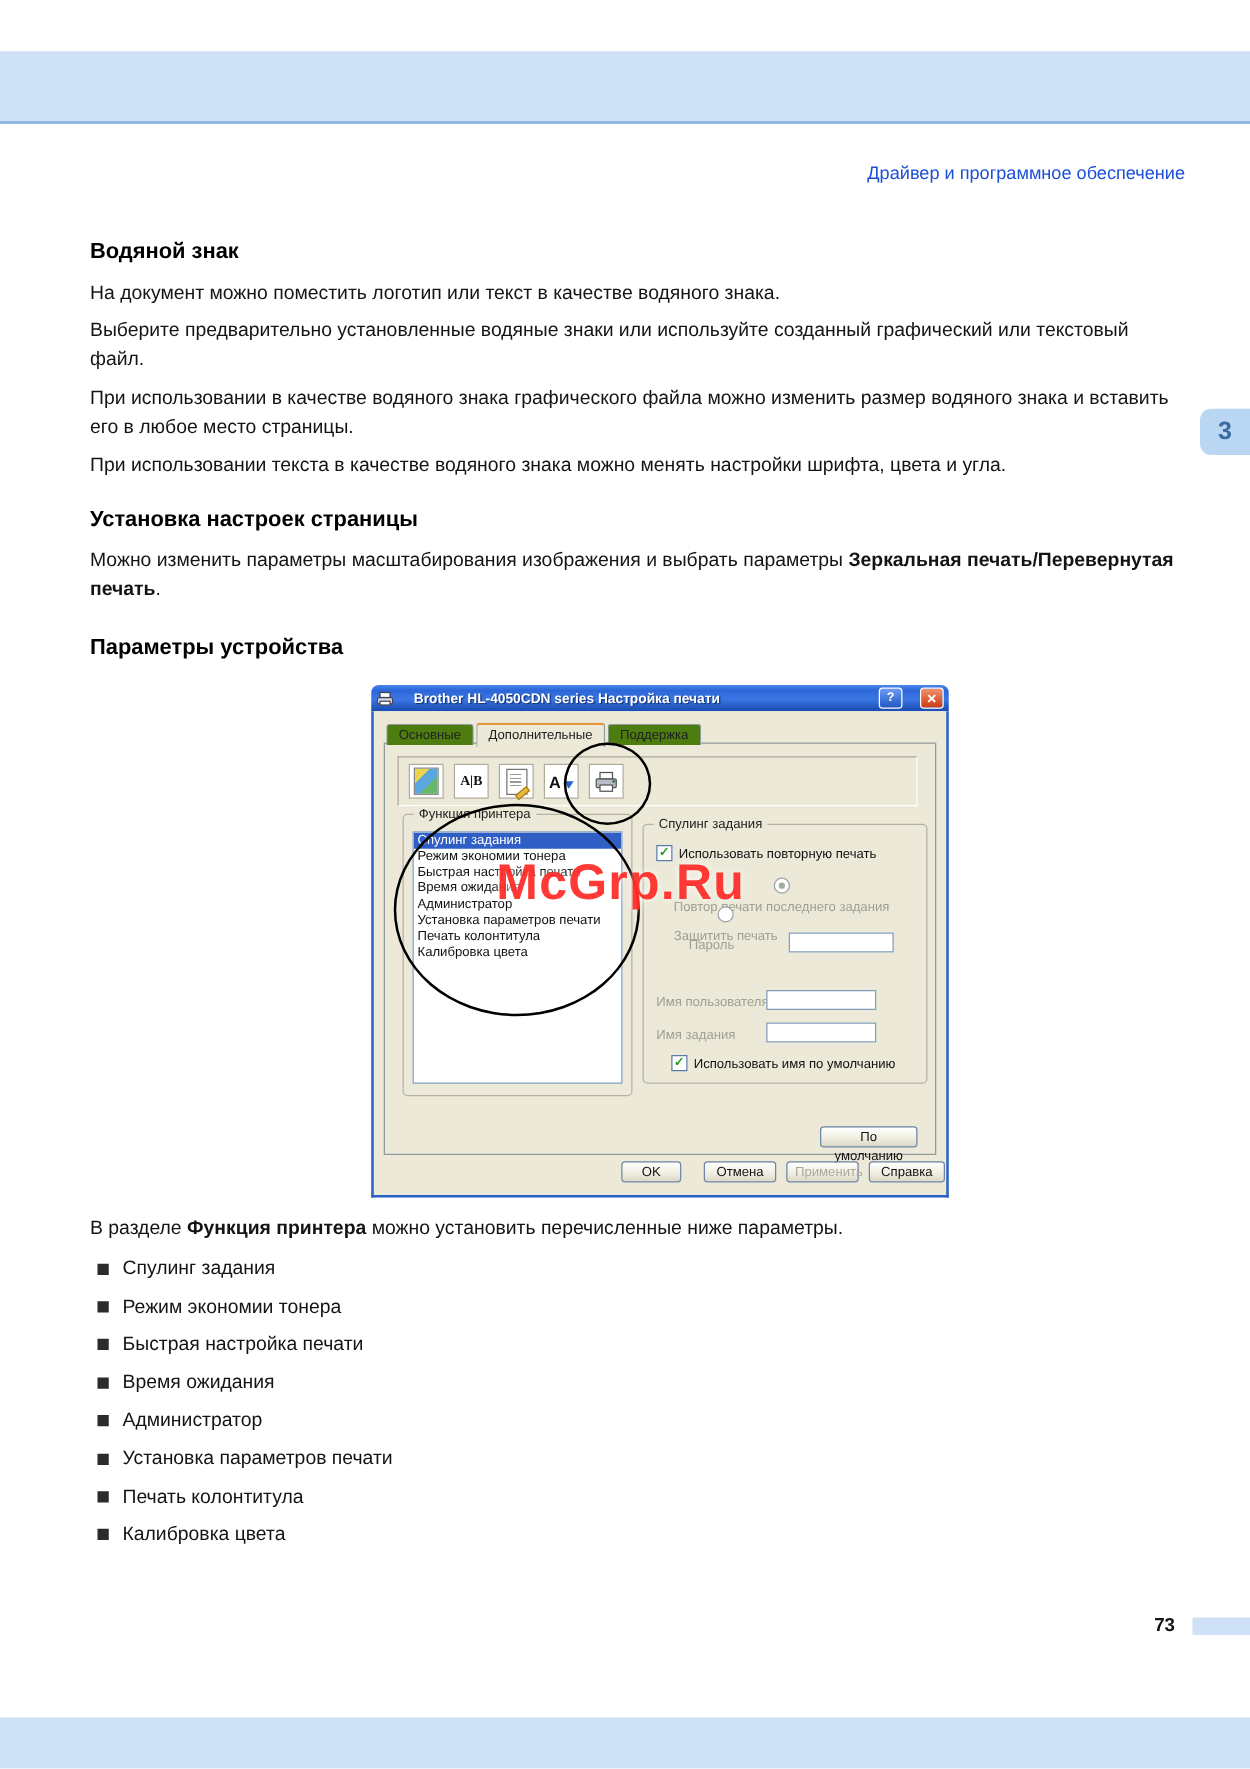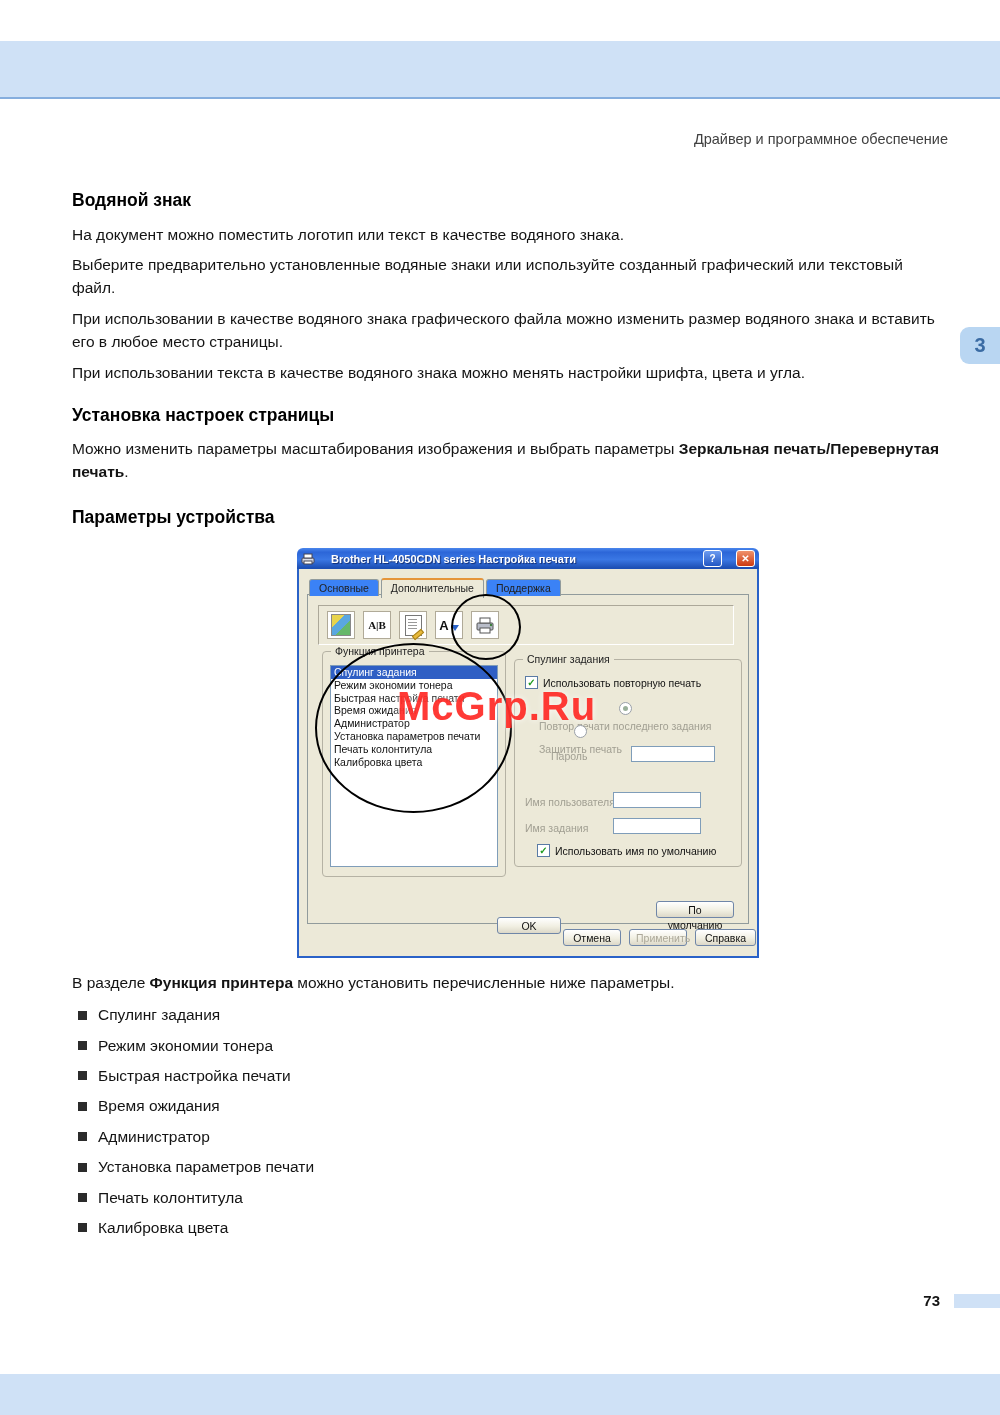--- a/index.html
+++ b/index.html
@@ -1,21 +1,21 @@
 <!DOCTYPE html>
 <html><head>
 <meta charset="utf-8">
 <style>
   html,body{margin:0;padding:0;background:#fff;}
   .page{position:relative;width:1000px;height:1415px;background:#ffffff;overflow:hidden;
         font-family:"Liberation Sans",sans-serif;color:#141414;}
   
   .band-top{position:absolute;top:41px;left:0;right:0;height:56px;background:#cfe1f6;border-bottom:2px solid #86aede;}
   .band-bottom{position:absolute;top:1374px;left:0;right:0;height:41px;background:#cfe1f6;}
-  .running-header{position:absolute;top:131px;right:52px;font-size:14.5px;color:#404040;}
+  .running-header{position:absolute;top:131px;right:52px;font-size:14.5px;color:#1d4ed8;}
   .chapter-tab{position:absolute;top:327px;right:0;width:40px;height:37px;background:#b9d6f2;
                border-radius:9px 0 0 9px;color:#3a6ba3;font-weight:bold;font-size:20px;
                line-height:37px;text-align:center;}
   
   .h{position:absolute;left:72px;margin:0;font-size:17.5px;font-weight:bold;color:#000;}
   .p{position:absolute;left:72px;width:878px;margin:0;font-size:15.5px;line-height:23px;}
   .b{font-weight:bold;}
   
   .bullets{position:absolute;left:78px;top:1000px;}
   .bullet-row{display:flex;align-items:center;height:30.4px;font-size:15.5px;}
@@ -31,21 +31,21 @@
             display:flex;align-items:center;padding:0 4px;box-sizing:border-box;gap:12px;}
   .tbar-title{flex:1;color:#fff;font-weight:bold;font-size:11px;white-space:nowrap;overflow:hidden;
               padding-left:4px;text-shadow:1px 1px 1px rgba(10,30,90,.8);}
   .tbar-btn{width:17px;height:15px;border:1px solid #fff;border-radius:3px;color:#fff;font-size:10px;
             font-weight:bold;display:flex;align-items:center;justify-content:center;margin-left:2px;}
   .tbar-help{background:linear-gradient(#6d9cf0,#2257c4);}
   .tbar-close{background:linear-gradient(#f0936d,#cc3a12);}
   .dlg-body{position:absolute;top:21px;left:0;right:0;bottom:0;background:#ece9d8;
             border:2px solid #2a62c8;border-top:none;box-sizing:border-box;}
   .tabstrip{position:absolute;top:9px;left:10px;display:flex;align-items:flex-end;z-index:3;}
-  .tab{font-size:10.5px;padding:2px 9px 2px 9px;background:#3b82f6;border:1px solid #919b9c;
+  .tab{font-size:10.5px;padding:2px 9px 2px 9px;background:#4d7c0f;border:1px solid #919b9c;
        border-bottom:none;border-radius:3px 3px 0 0;margin-right:2px;color:#222;}
   .tab.active{background:#ece9d8;border-top:2px solid #e5953a;padding-bottom:4px;margin-bottom:-2px;font-weight:normal;}
   .tabpanel{position:absolute;top:25px;left:8px;right:8px;height:330px;border:1px solid #919b9c;
             background:#ece9d8;box-sizing:border-box;}
   
   .toolbar{position:absolute;top:10px;left:10px;right:14px;height:40px;
            border:1px solid;border-color:#aca899 #ffffff #ffffff #aca899;display:flex;align-items:center;
            padding-left:8px;gap:8px;box-sizing:border-box;}
   .icon-tile{width:28px;height:28px;background:#fff;border:1px solid #b0aa98;display:flex;
              align-items:center;justify-content:center;box-sizing:border-box;}
@@ -78,21 +78,21 @@
   .xp-radio{width:11px;height:11px;border-radius:50%;background:#fff;border:1px solid #9aa0a8;
             display:flex;align-items:center;justify-content:center;flex:0 0 auto;}
   .xp-radio.on:after{content:"";width:5px;height:5px;border-radius:50%;background:#9ab09a;}
   .xp-input{position:absolute;height:16px;background:#fff;border:1px solid #7f9db9;box-sizing:border-box;}
   
   .xp-btn{position:absolute;height:17px;font-size:10.5px;color:#111;text-align:center;line-height:15px;
           background:linear-gradient(#ffffff,#f1efe2 55%,#dcd8c8);border:1px solid #6f86a8;
           border-radius:3px;box-sizing:border-box;font-family:"Liberation Sans",sans-serif;}
   .xp-btn.disabled{color:#aca899;}
   .default-btn{left:348px;top:306px;width:78px;}
-  .btn-ok{left:198px;top:348px;width:64px;}
+  .btn-ok{left:198px;top:360px;width:48px;}
   .btn-cancel{left:264px;top:360px;width:58px;}
   .btn-apply{left:330px;top:360px;width:58px;}
   .btn-help2{left:396px;top:360px;width:61px;}
   
   .ellipse{position:absolute;border:2px solid #000;border-radius:50%;z-index:6;pointer-events:none;}
   .ellipse.small{left:143px;top:-1px;width:66px;height:62px;}
   .ellipse.big{left:7px;top:48px;width:193px;height:166px;}
   .mcgrp{position:absolute;left:100px;top:136px;z-index:8;font-size:40px;font-weight:bold;
          color:rgba(255,31,26,.88);letter-spacing:1px;text-shadow:0 0 6px rgba(255,255,255,.85);
          pointer-events:none;}

